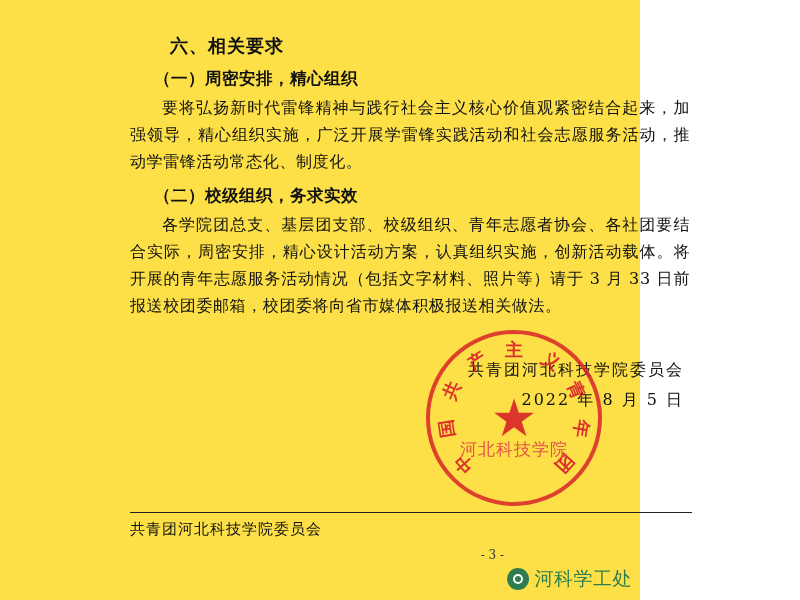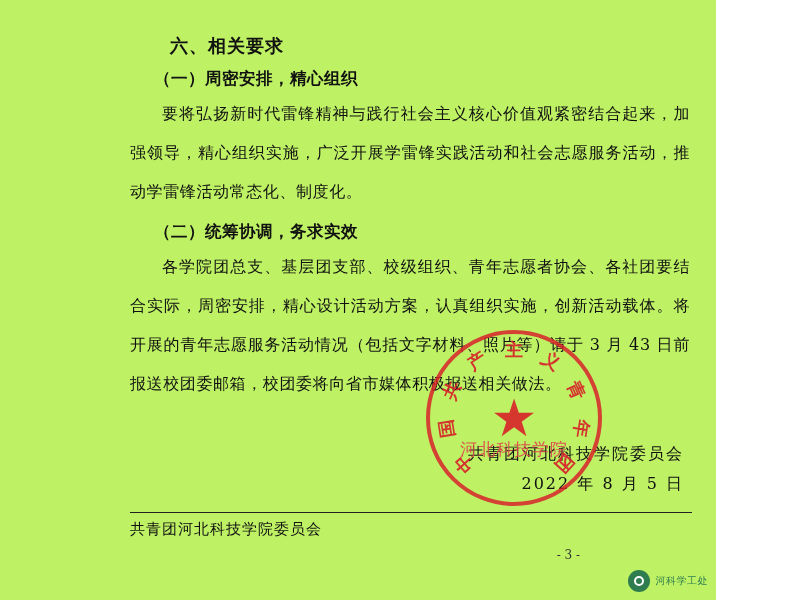--- a/index.html
+++ b/index.html
@@ -8,23 +8,23 @@
     background: #ffffff;
   }
   body {
     width: 800px;
     height: 600px;
     overflow: hidden;
     font-family: "DejaVu Sans", sans-serif;
   }
   #page {
     position: relative;
-    width: 716px;
+    width: 640px;
     height: 600px;
-    background: #bef264;
+    background: #fde047;
   }
   
   #doc {
     position: absolute;
     left: 130px;
     top: 18px;
     width: 560px;
     height: 564px;
   }
   .heading-1 {
@@ -41,21 +41,21 @@
     font-weight: bold;
     font-size: 16.5px;
     color: #111111;
     letter-spacing: 0.5px;
     margin: 10px 0 4px 24px;
     white-space: pre;
   }
   .para {
     font-family: "DejaVu Serif", serif;
     font-size: 16px;
-    line-height: 39px;
+    line-height: 27px;
     color: #111111;
     text-align: justify;
     text-justify: inter-ideograph;
     text-indent: 2em;
     margin: 2px 0 2px 0;
     letter-spacing: 0.6px;
   }
   .signature {
     margin-top: 36px;
     text-align: right;
@@ -175,39 +175,39 @@
     left: 6px;
     top: 6px;
     width: 10px;
     height: 10px;
     border-radius: 50%;
     border: 2px solid #ffffff;
     box-sizing: border-box;
   }
   #watermark .wm-text {
     font-family: "DejaVu Sans", sans-serif;
-    font-size: 10px;
+    font-size: 19px;
     color: #2f7d4f;
     letter-spacing: 0.5px;
   }
 </style>
 </head>
 <body>
 
 <div id="page">
 
   <div id="doc">
 
     <div class="heading-1">六、相关要求</div>
 
     <div class="heading-2">（一）周密安排，精心组织</div>
     <div class="para">要将弘扬新时代雷锋精神与践行社会主义核心价值观紧密结合起来，加强领导，精心组织实施，广泛开展学雷锋实践活动和社会志愿服务活动，推动学雷锋活动常态化、制度化。</div>
 
-    <div class="heading-2">（二）统筹协调，务求实效</div>
-    <div class="para">各学院团总支、基层团支部、校级组织、青年志愿者协会、各社团要结合实际，周密安排，精心设计活动方案，认真组织实施，创新活动载体。将开展的青年志愿服务活动情况（包括文字材料、照片等）请于 3 月 43 日前报送校团委邮箱，校团委将向省市媒体积极报送相关做法。</div>
+    <div class="heading-2">（二）校级组织，务求实效</div>
+    <div class="para">各学院团总支、基层团支部、校级组织、青年志愿者协会、各社团要结合实际，周密安排，精心设计活动方案，认真组织实施，创新活动载体。将开展的青年志愿服务活动情况（包括文字材料、照片等）请于 3 月 33 日前报送校团委邮箱，校团委将向省市媒体积极报送相关做法。</div>
 
     <div class="signature">
       <div class="sig-line">共青团河北科技学院委员会</div>
       <div class="sig-line">2022 年 8 月 5 日</div>
     </div>
 
   </div>
 
   <div id="seal">
     <div class="ring"></div>

